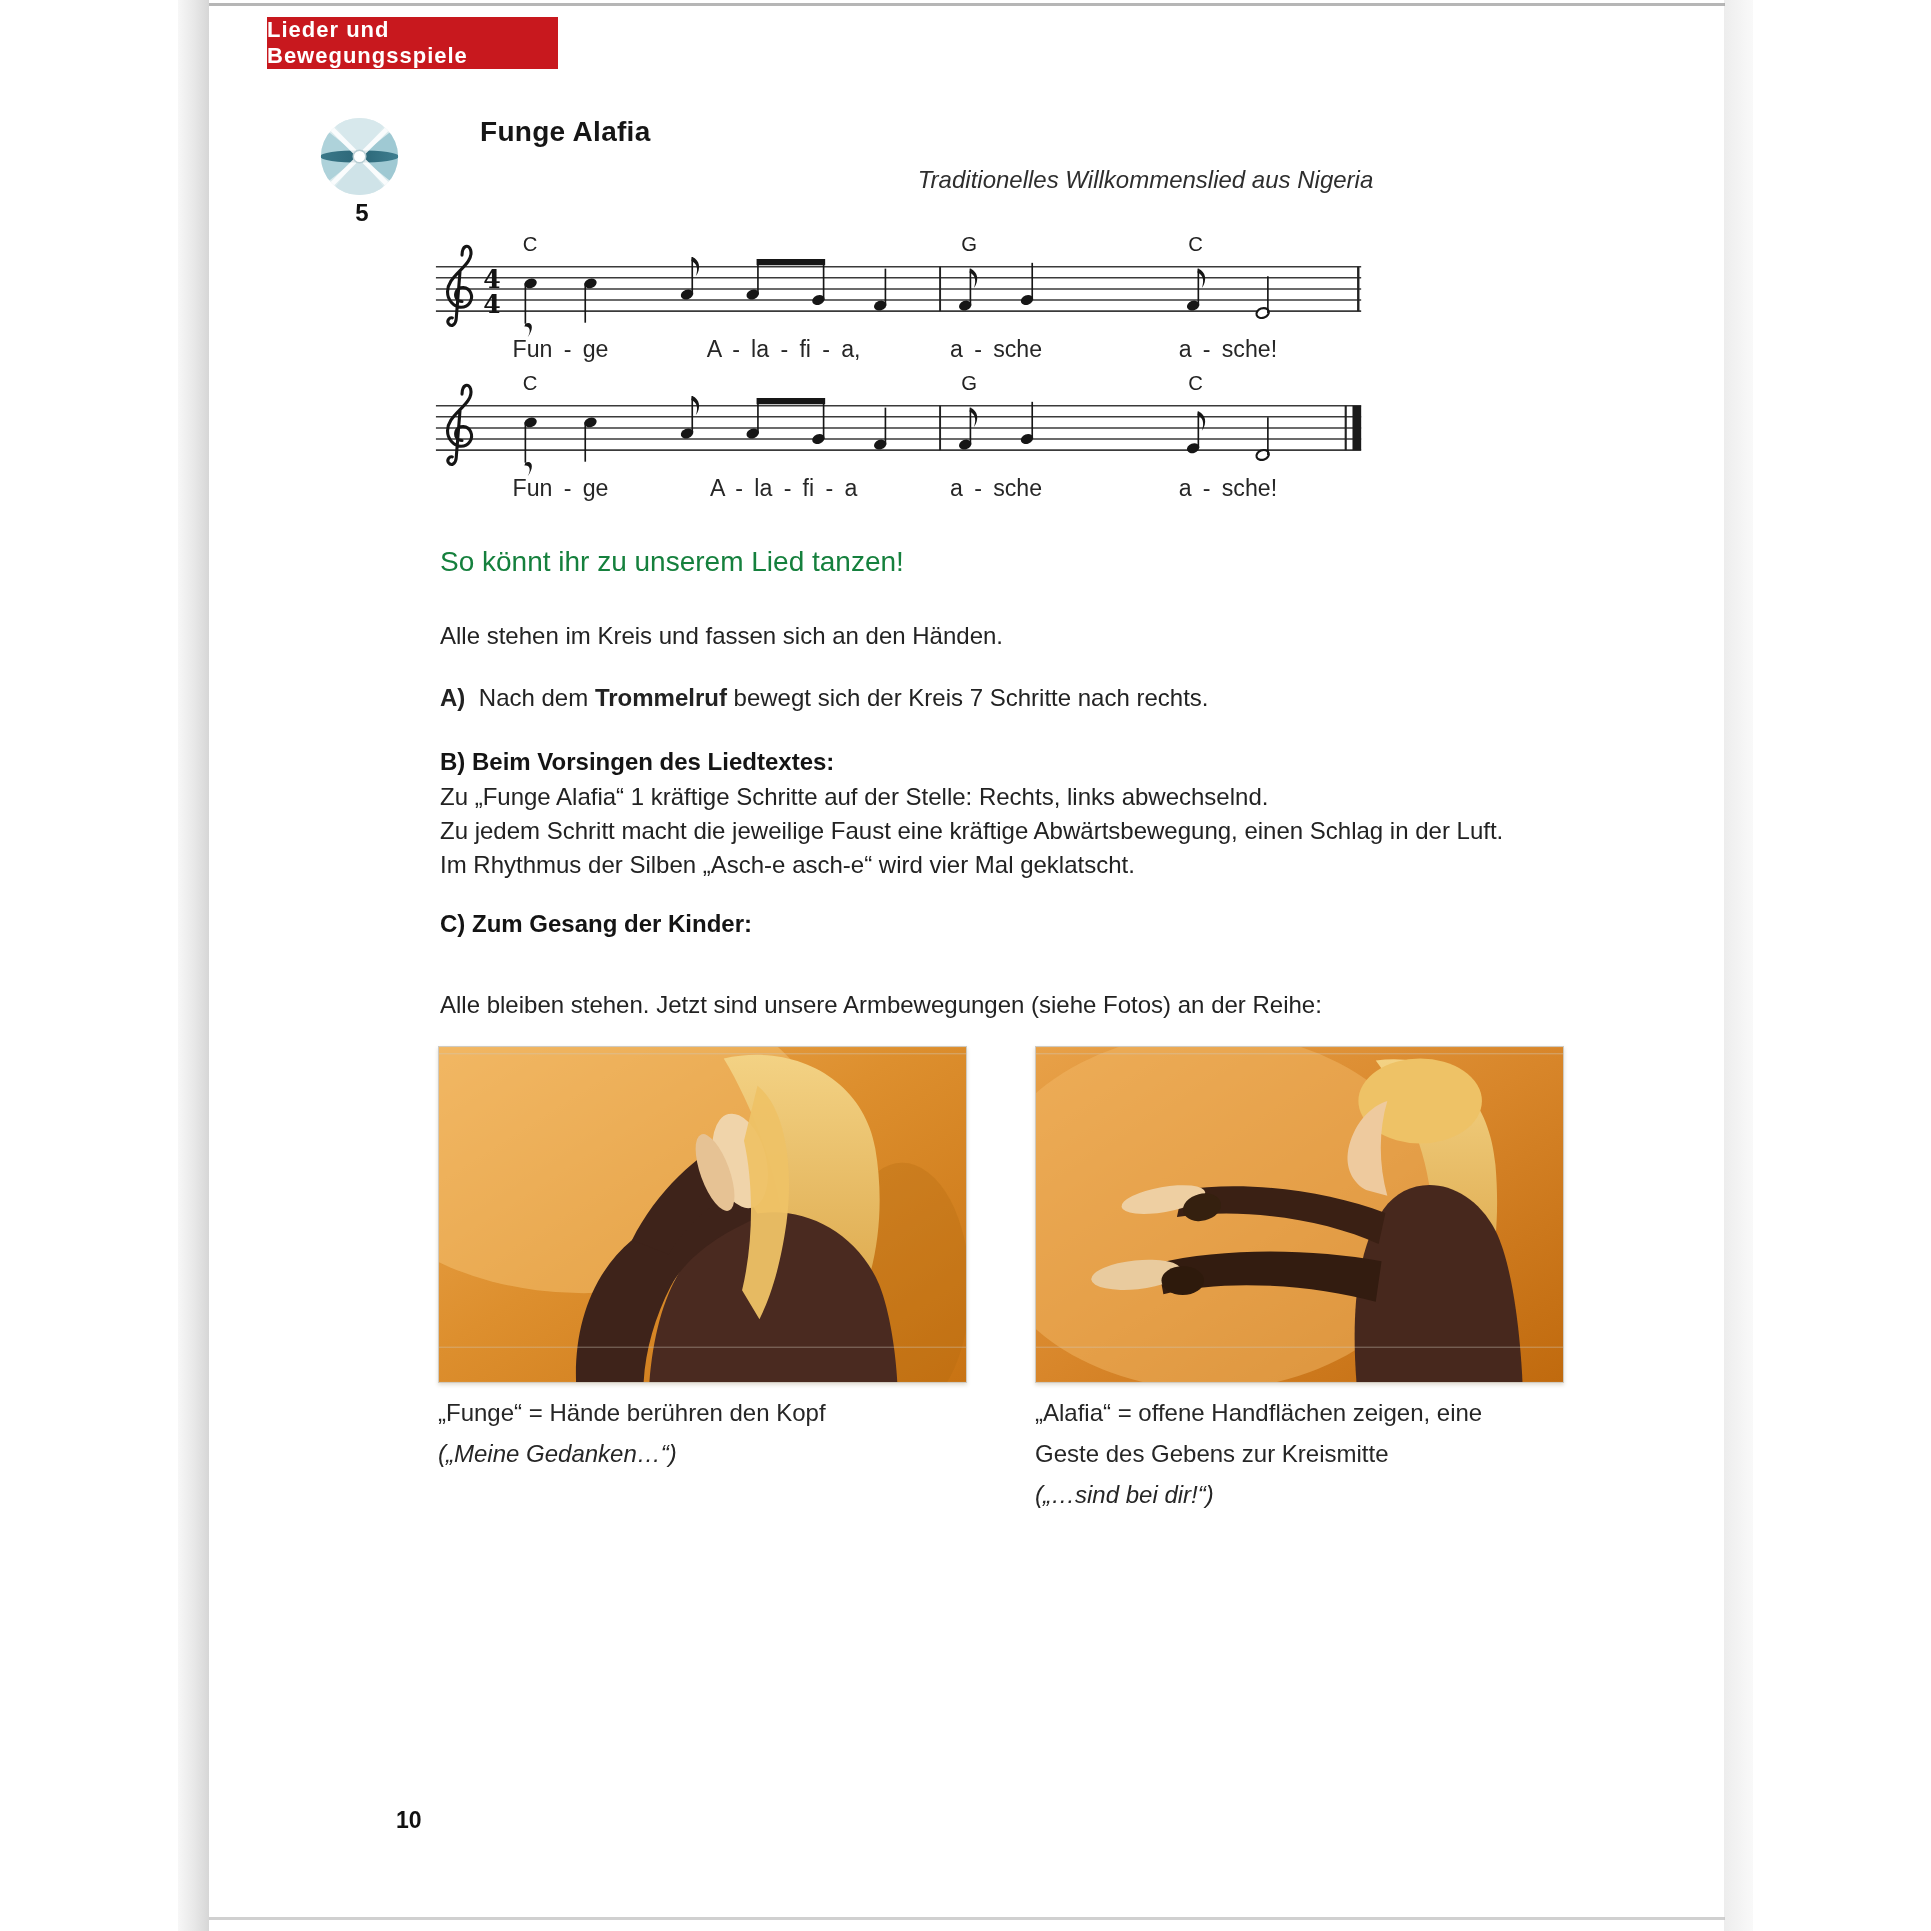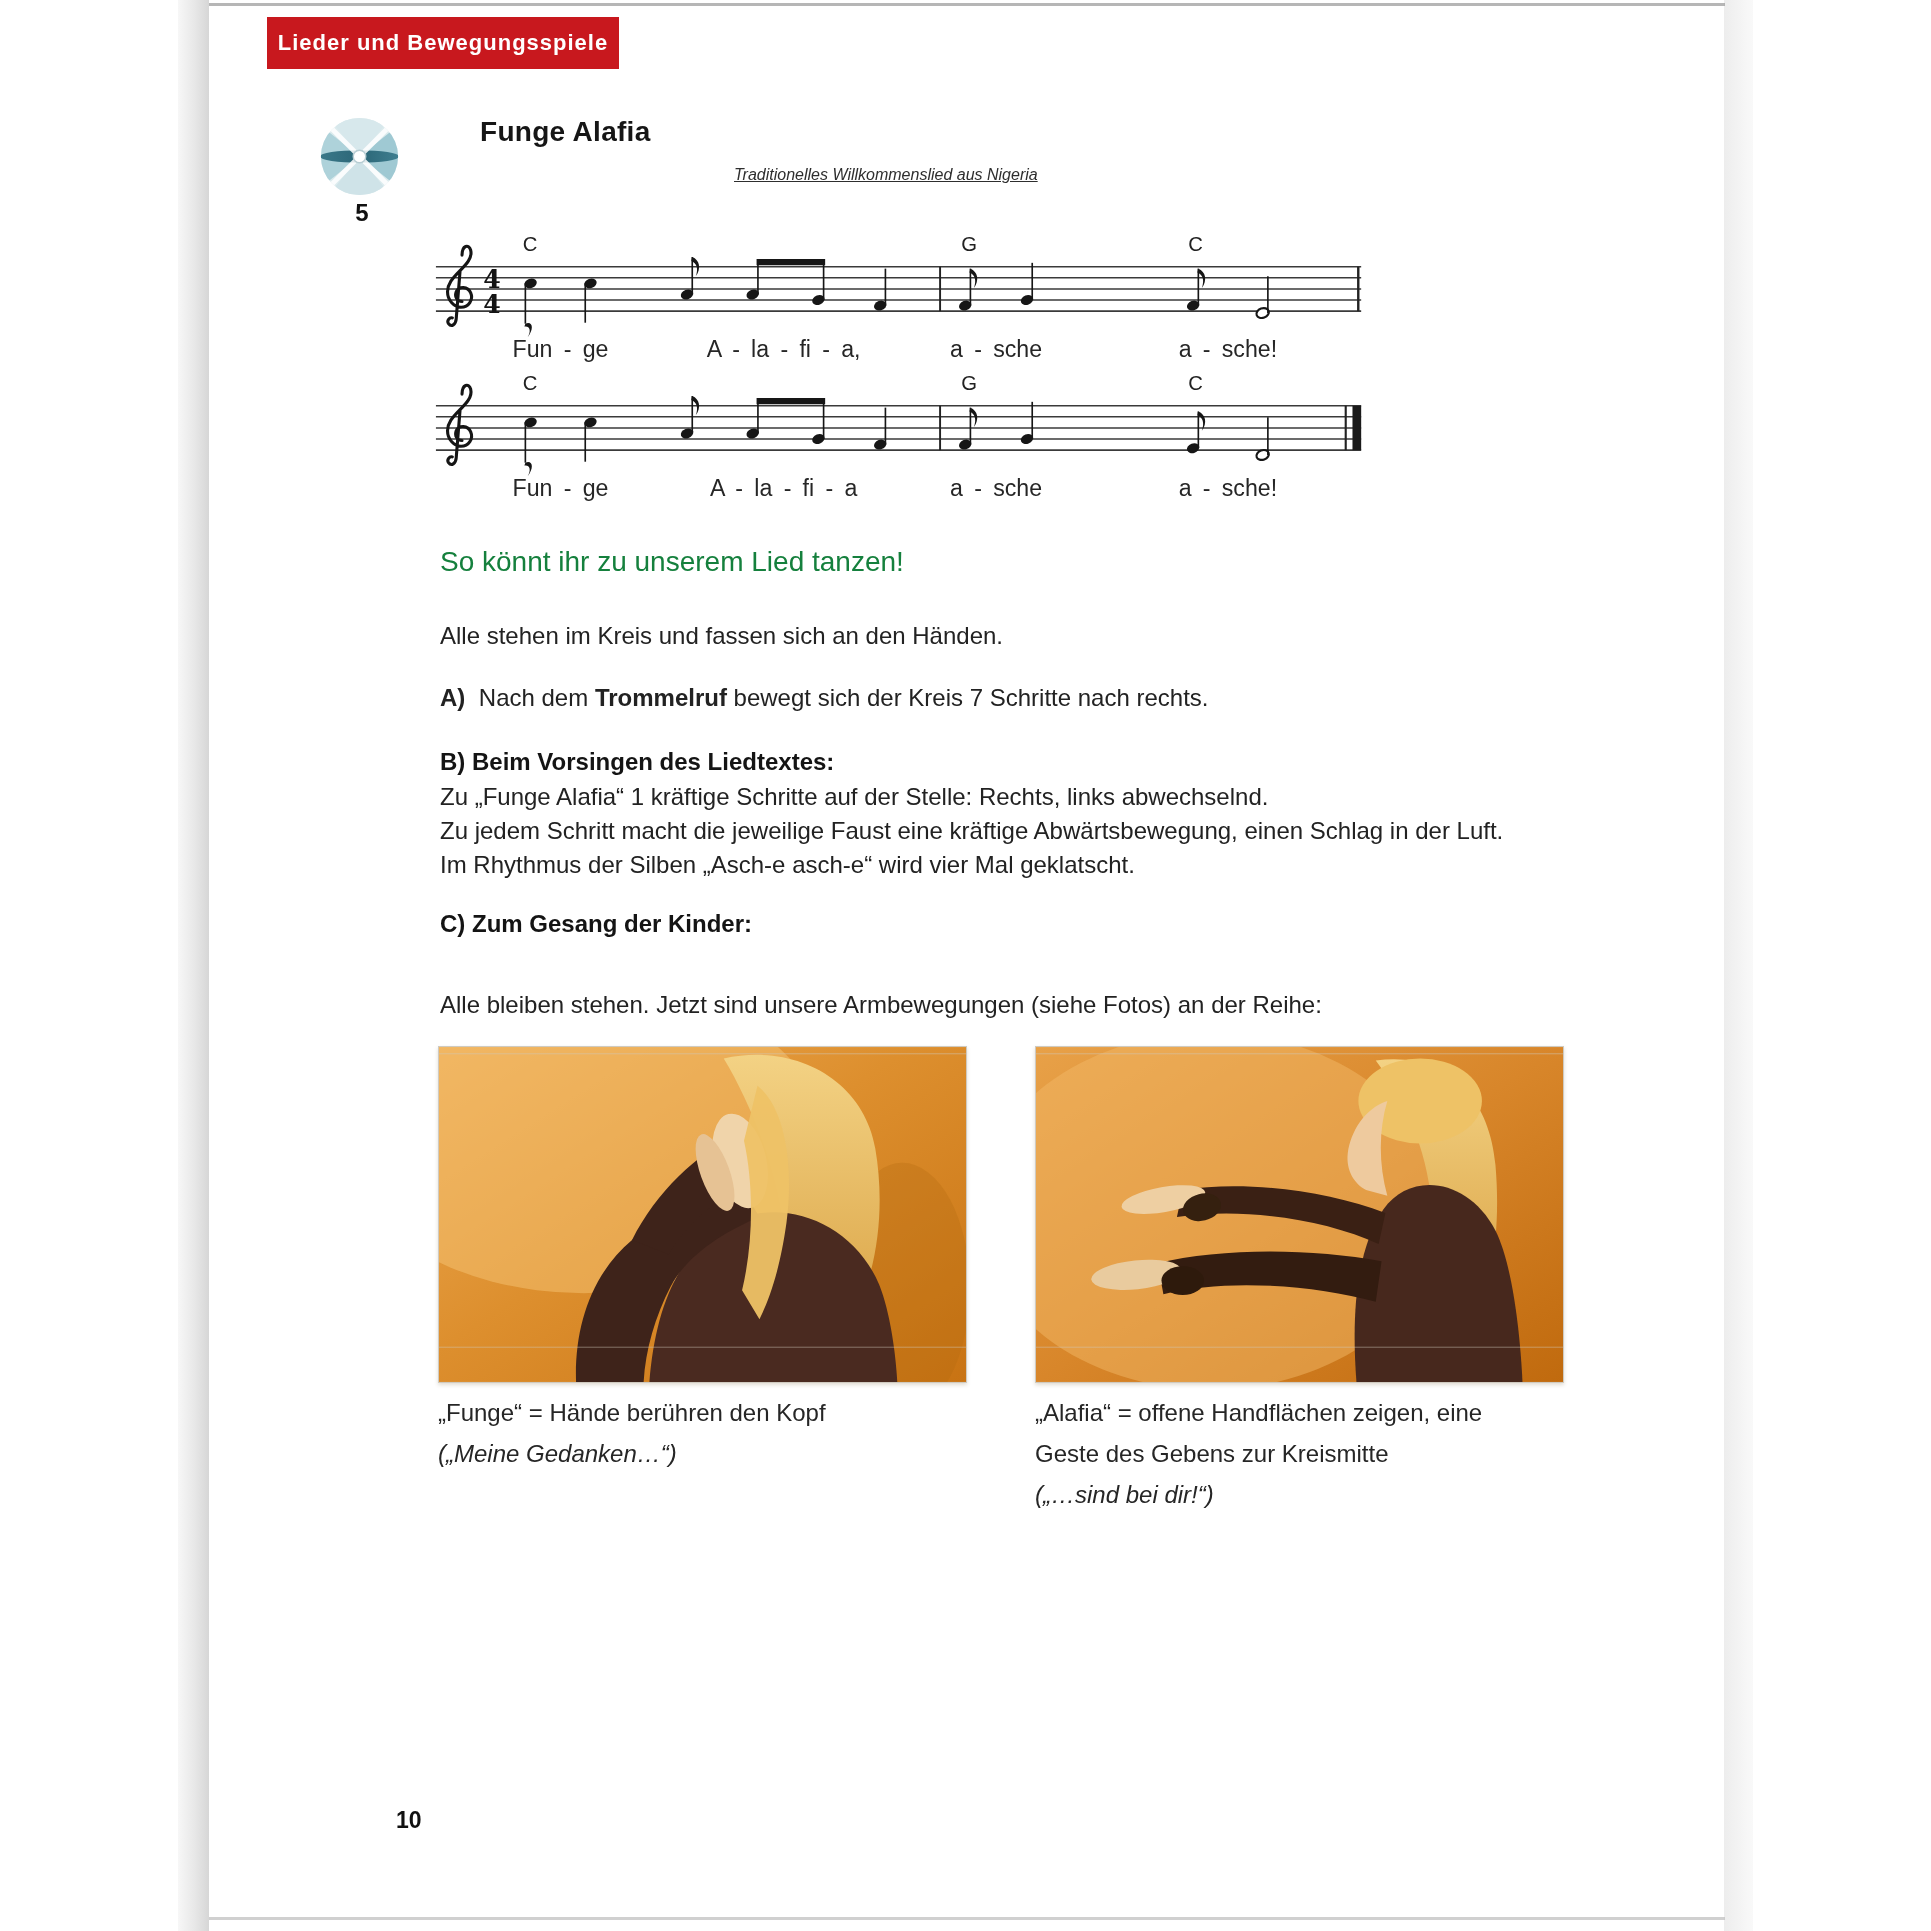--- a/index.html
+++ b/index.html
@@ -9,29 +9,29 @@
   }
   .abs{position:absolute;}
   
   .edge-left{left:178px;top:0;width:31px;height:1931px;
     background:linear-gradient(90deg,#f7f7f7,#e7e7e7 55%,#d6d6d6);}
   .edge-right{left:1724px;top:0;width:29px;height:1931px;
     background:linear-gradient(90deg,#ededed,#f9f9f9);}
   .line-top{left:209px;top:2.9px;width:1516px;height:2.9px;background:#9d9d9d;opacity:.75;}
   .line-bottom{left:209px;top:1917px;width:1516px;height:2.9px;background:#bcbcbc;opacity:.7;}
 
-  .banner{left:267px;top:17.4px;width:352px;height:52px;background:#c8181e;
+  .banner{left:267px;top:17.4px;width:291px;height:52px;background:#c8181e;
     display:flex;align-items:center;justify-content:center;}
   .banner span{color:#ffffff;font-weight:bold;font-size:22px;letter-spacing:1px;}
 
   .cd-track{left:338px;top:199px;width:48px;text-align:center;font-size:24px;font-weight:bold;color:#111;}
 
   .song-title{left:440px;top:116px;font-size:28px;font-weight:bold;color:#161616;letter-spacing:0.3px;margin-left:40px;}
-  .song-subtitle{left:734px;top:166px;width:823px;text-align:left;font-style:italic;
-    font-size:16px;color:#2e2e2e;text-decoration:underline;}
+  .song-subtitle{left:734px;top:166px;width:823px;text-align:center;font-style:italic;
+    font-size:24px;color:#2e2e2e;}
 
   .music{left:434px;}
   .m1{top:228px;}
   .m2{top:367px;}
 
   .h2{left:440px;top:546px;font-size:28px;font-weight:normal;color:#15803d;}
   .para{left:440px;top:622px;font-size:24px;color:#222;}
   .stepA{left:440px;top:684px;font-size:24px;color:#222;}
   .stepA .lbl{font-weight:bold;margin-right:13.5px;}
   .stepB-h{left:440px;top:748px;font-size:24px;font-weight:bold;color:#141414;}

